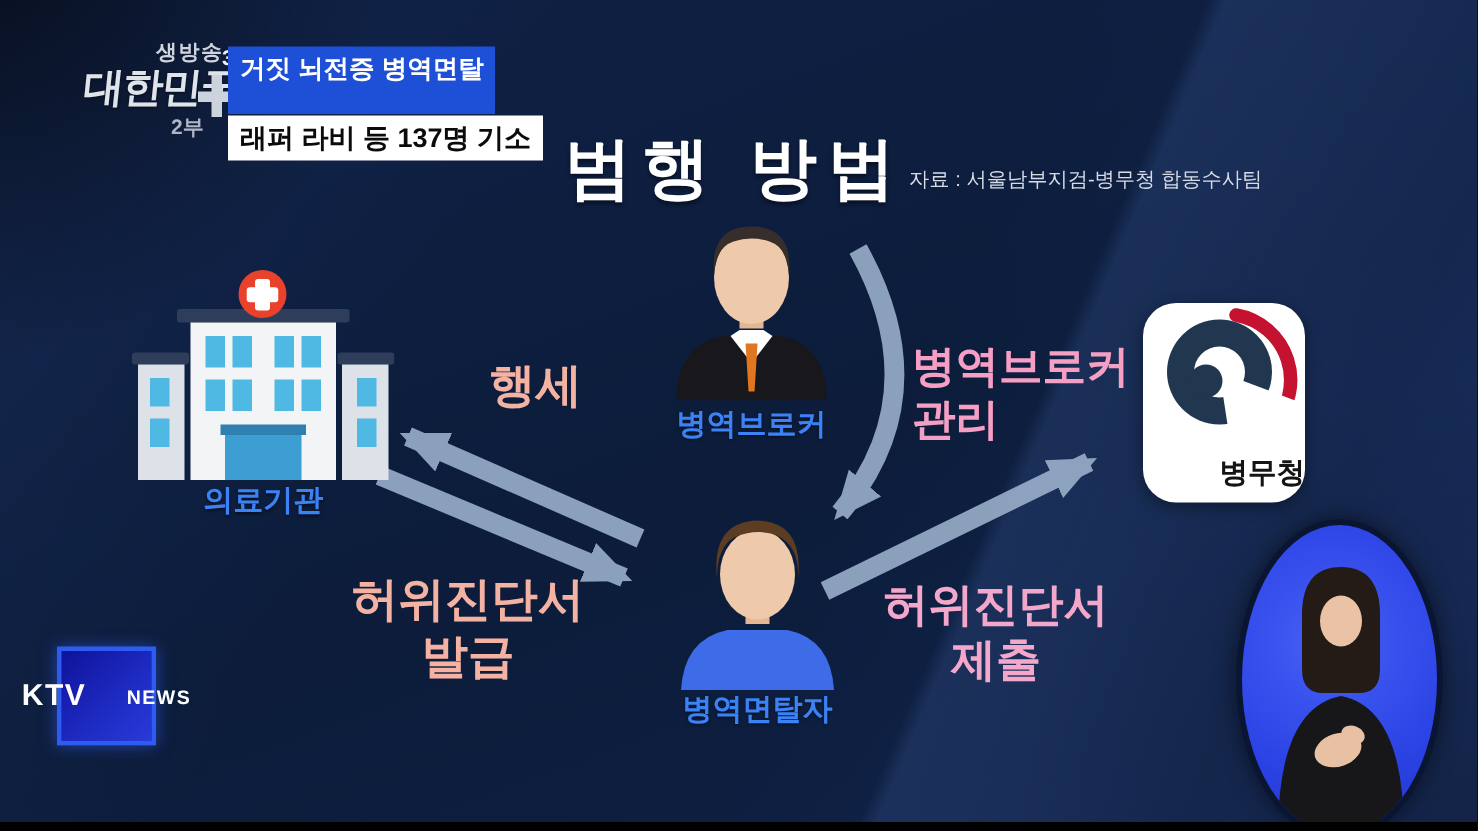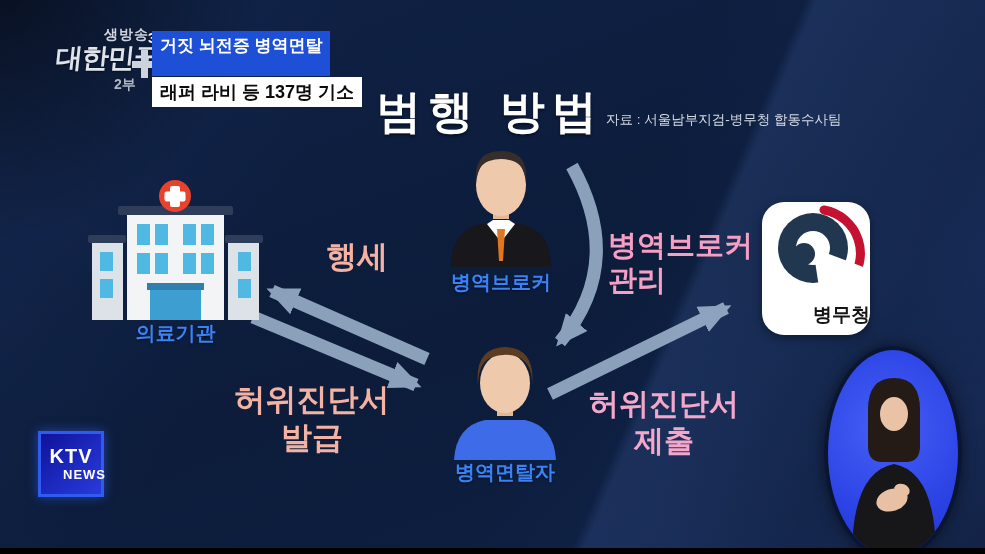--- a/index.html
+++ b/index.html
@@ -54,21 +54,21 @@
   .e3{left:198px;top:381px;width:228px;font-size:31px;color:#f4b2a3;}
   .e4{left:552px;top:386px;width:224px;font-size:30px;color:#f3a7ca;}
 
   
   .mma-card{position:absolute;left:762px;top:202px;width:108px;height:133px;background:#fff;border-radius:22px;box-shadow:0 3px 10px rgba(0,0,0,.4);}
   .mma-label{position:absolute;left:0;top:100px;width:108px;text-align:right;color:#141414;font-size:19px;font-weight:800;}
 
   
   .ktv{position:absolute;left:38px;top:431px;width:60px;height:60px;border:3px solid #2e5bf0;
        background:linear-gradient(135deg,#10129a 0%,#1e2cc4 60%,#2a3ad8 100%);
-       display:flex;flex-direction:column;align-items:center;justify-content:center;color:#fff;
+       display:flex;align-items:center;justify-content:center;color:#fff;
        box-shadow:0 0 10px rgba(46,91,240,.6);}
   .ktv .k1{font-size:20px;font-weight:800;letter-spacing:1px;line-height:1.05;}
   .ktv .k2{font-size:13px;font-weight:700;letter-spacing:1px;padding-left:27px;}
 
   
   .interp{position:absolute;left:824px;top:346px;width:130px;height:206px;border-radius:50%;
           border:4px solid #0a1531;overflow:hidden;
           background:radial-gradient(circle at 45% 38%, #4560f6 0%, #2b42e4 62%, #2234c8 100%);
           box-shadow:0 0 14px rgba(0,0,0,.5);}
   .interp svg{position:absolute;left:0;top:0;}

